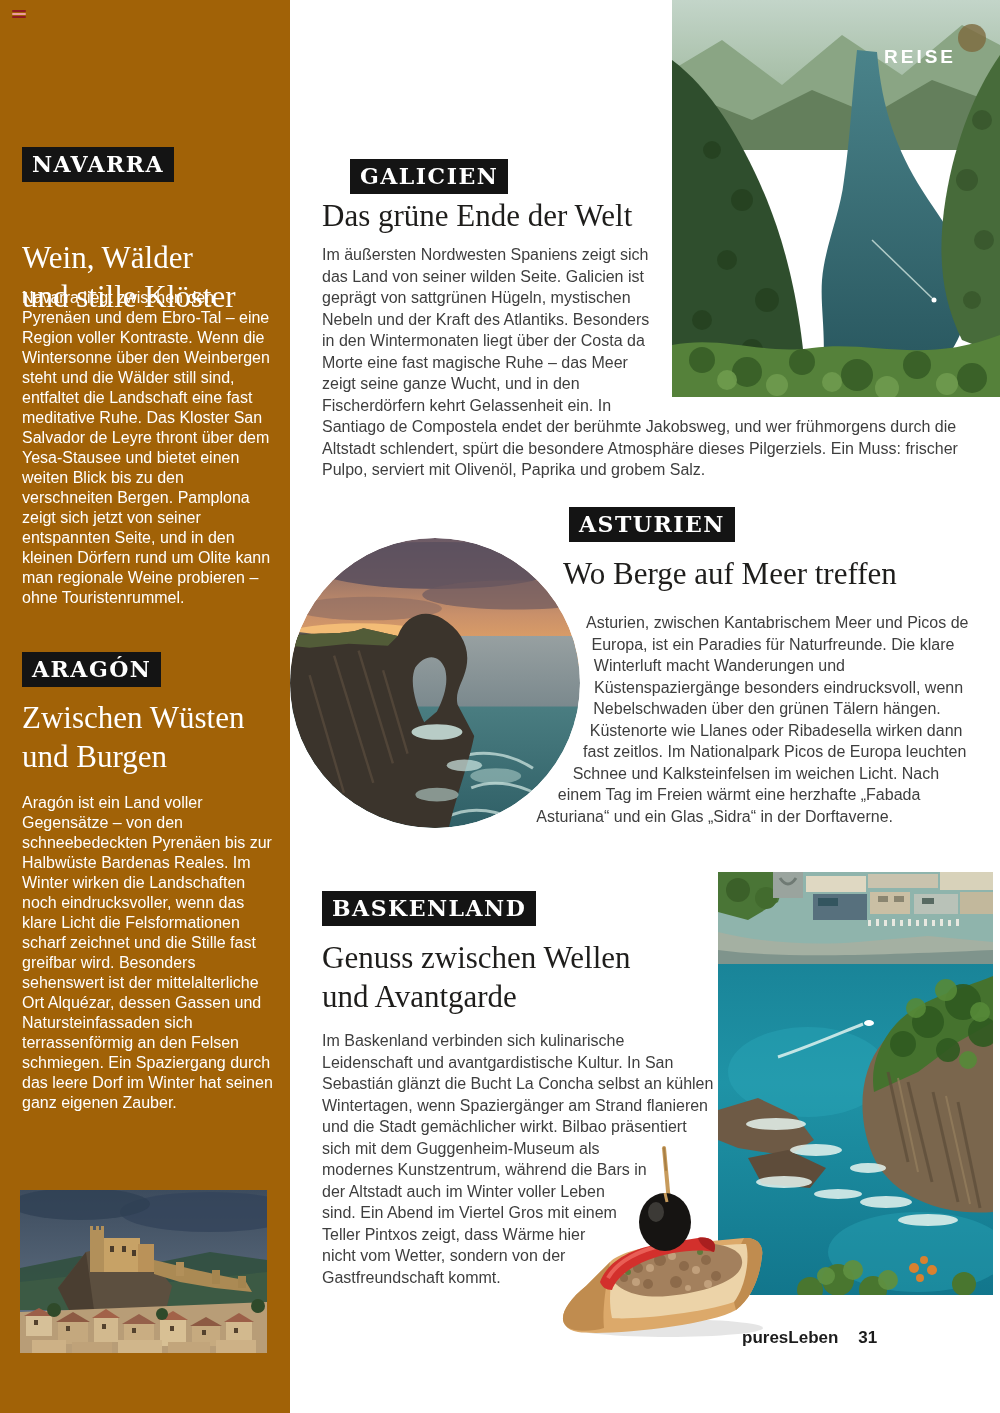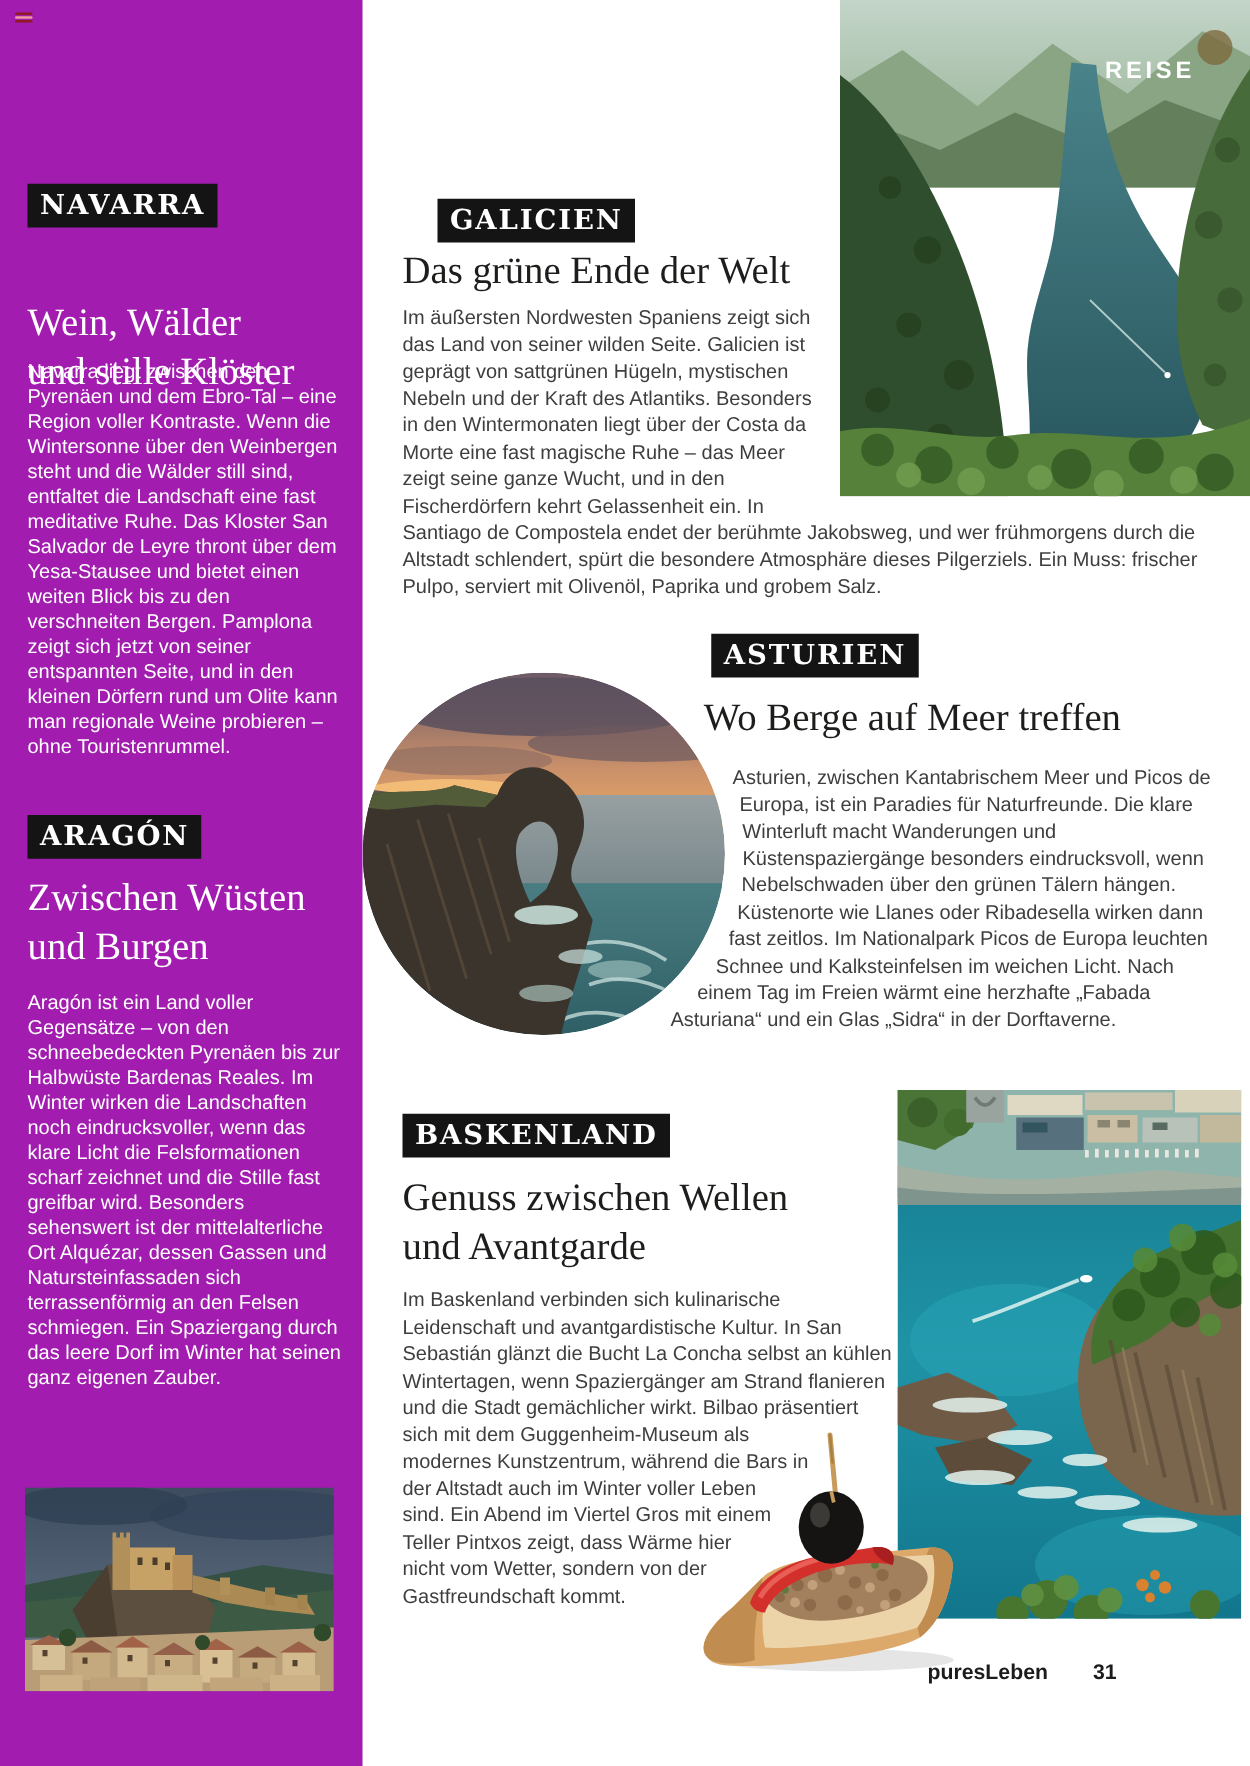--- a/index.html
+++ b/index.html
@@ -2,21 +2,21 @@
 <html><head>
 <meta charset="utf-8">
 <style>
   html,body{margin:0;padding:0;background:#e9e9e9;}
   .page{
     position:relative;width:1000px;height:1413px;margin:0 auto;
     background:#ffffff;overflow:hidden;
     font-family:"Liberation Sans",sans-serif;
   }
   
-  .red-col{position:absolute;left:0;top:0;width:290px;height:1413px;background:#a21caf;}
+  .red-col{position:absolute;left:0;top:0;width:290px;height:1413px;background:#a16207;}
   .menu-icon{position:absolute;left:12px;top:9px;width:14px;height:13px;cursor:pointer;}
   .menu-icon span{display:block;height:2px;margin:1px 0;border-radius:1px;}
   .menu-icon .b1,.menu-icon .b3{background:#8f1b21;}
   .menu-icon .b2{background:#ef9a9c;}
 
   .tag{
     display:inline-block;background:#141414;color:#ffffff;
     font-family:"DejaVu Serif",serif;font-weight:bold;
     font-size:22px;letter-spacing:1.5px;line-height:1;
     padding:6px 10px 7px 10px;white-space:nowrap;
@@ -58,21 +58,21 @@
   }
 
   
   .basken-body{position:absolute;left:322px;top:1030px;width:394px;}
   .bsp1{float:right;clear:right;width:1px;height:112px;}
   .bsp2{float:right;clear:right;width:58px;height:44px;}
   .bsp3{float:right;clear:right;width:96px;height:140px;}
 
   
   .footer{
-    position:absolute;left:742px;top:1328px;display:flex;gap:36px;align-items:baseline;
+    position:absolute;left:742px;top:1328px;display:flex;gap:20px;align-items:baseline;
     color:#1c1c1c;font-weight:bold;font-size:17px;
   }
 </style>
 </head>
 <body>
 
 <div class="page">
 
   <div class="red-col">
     <div class="menu-icon">

